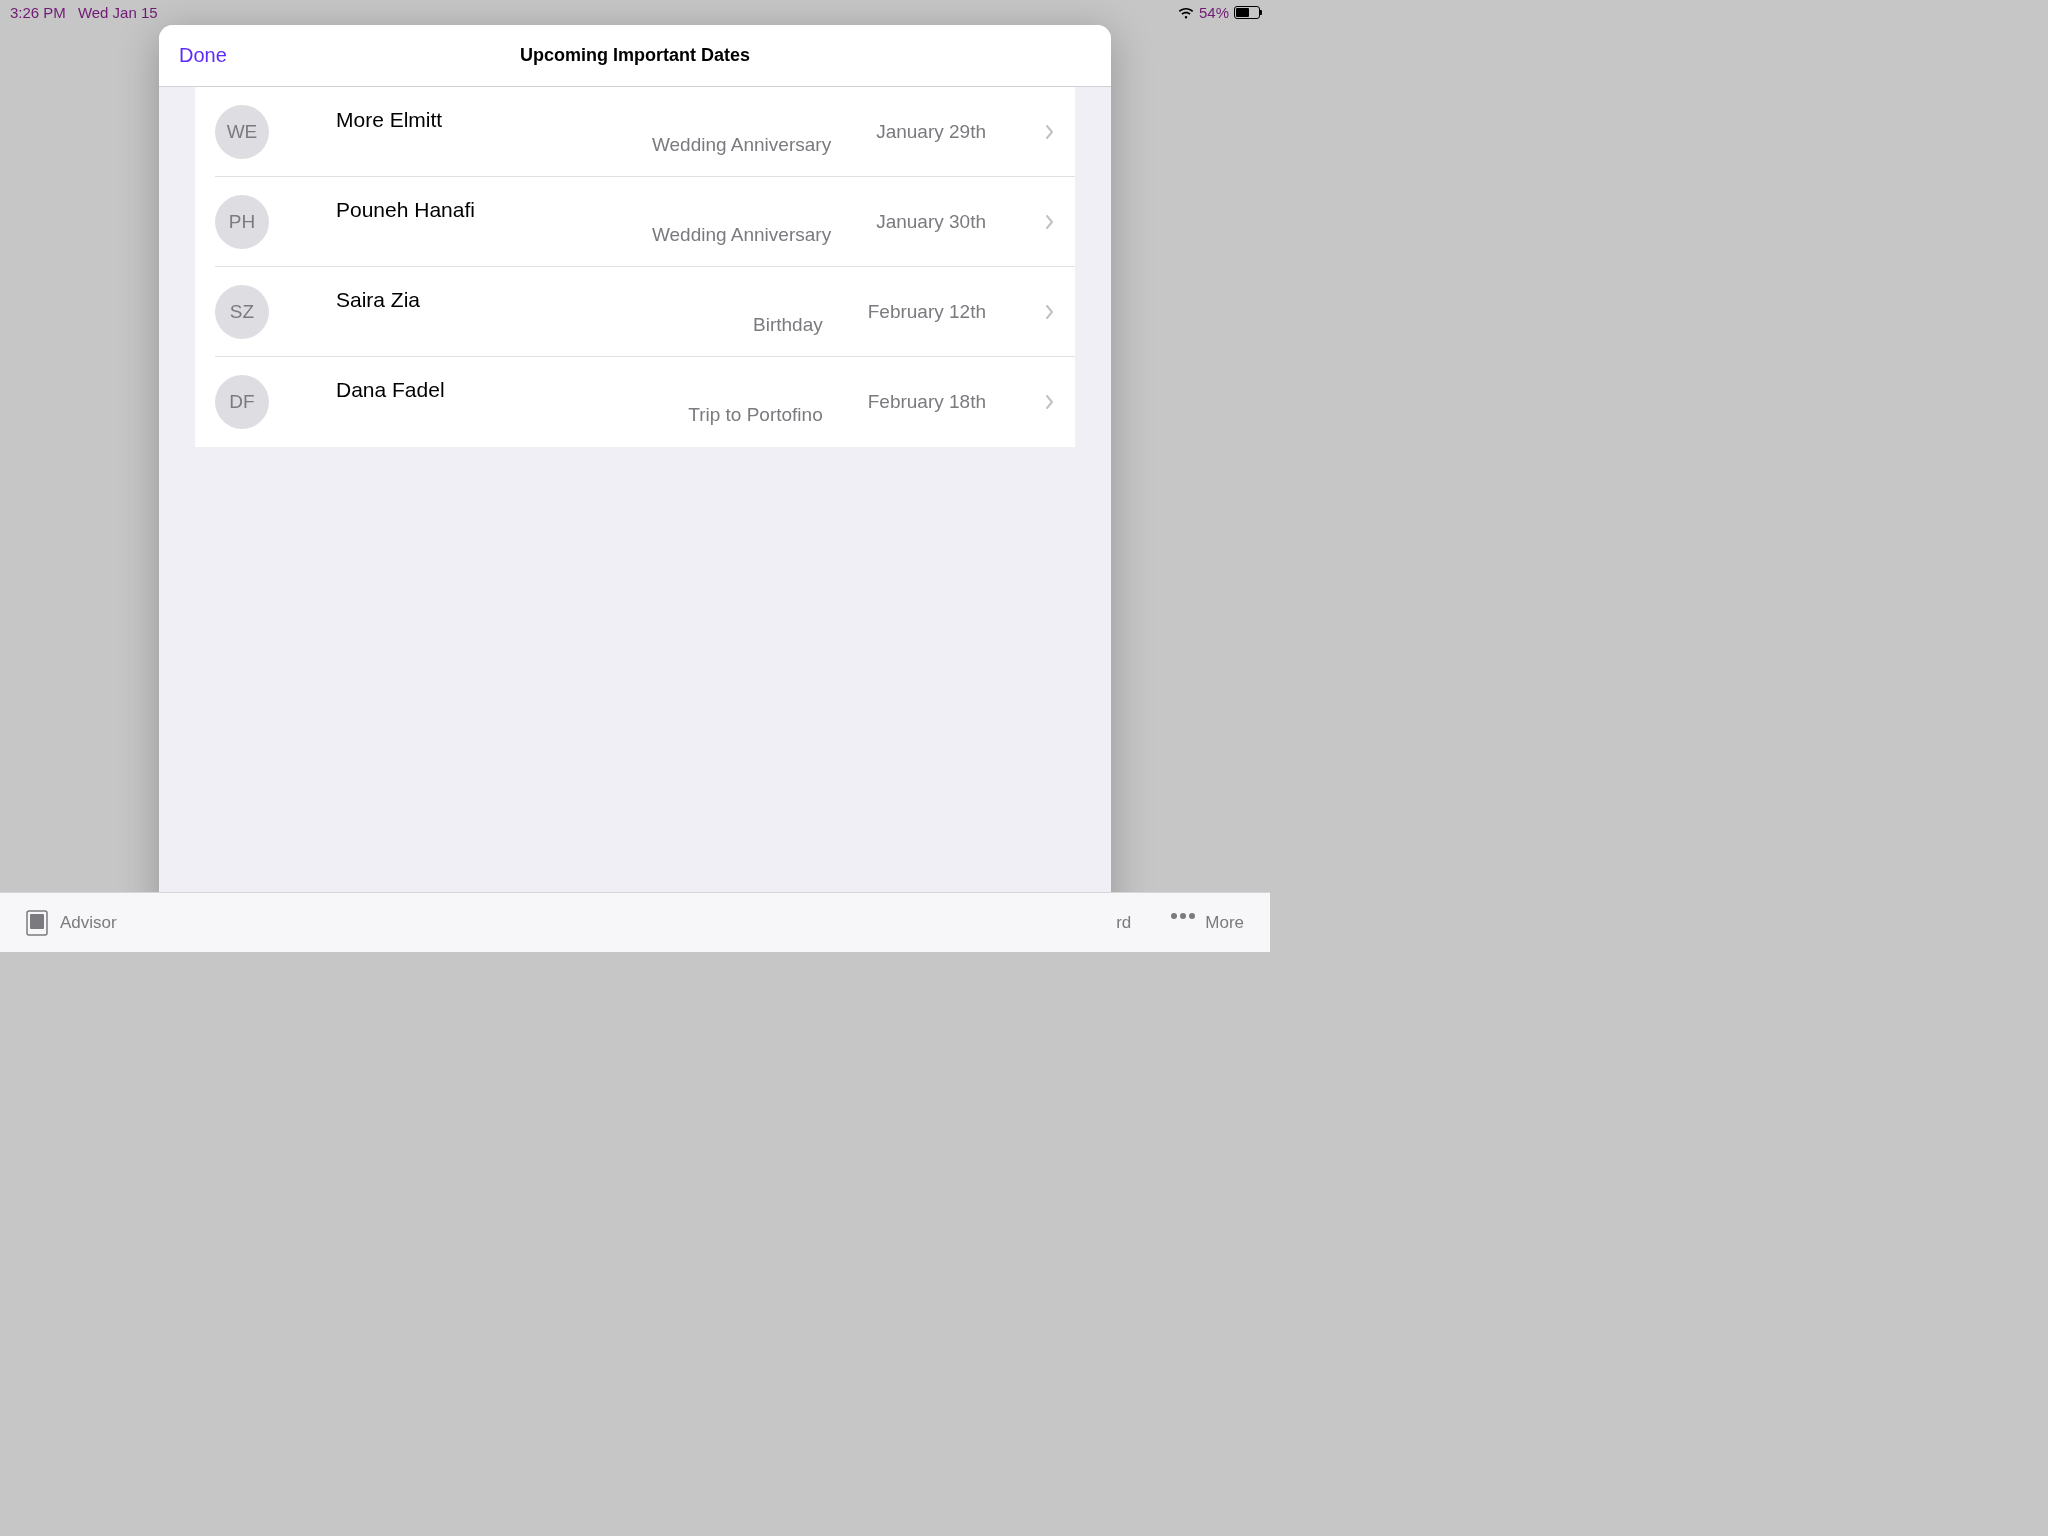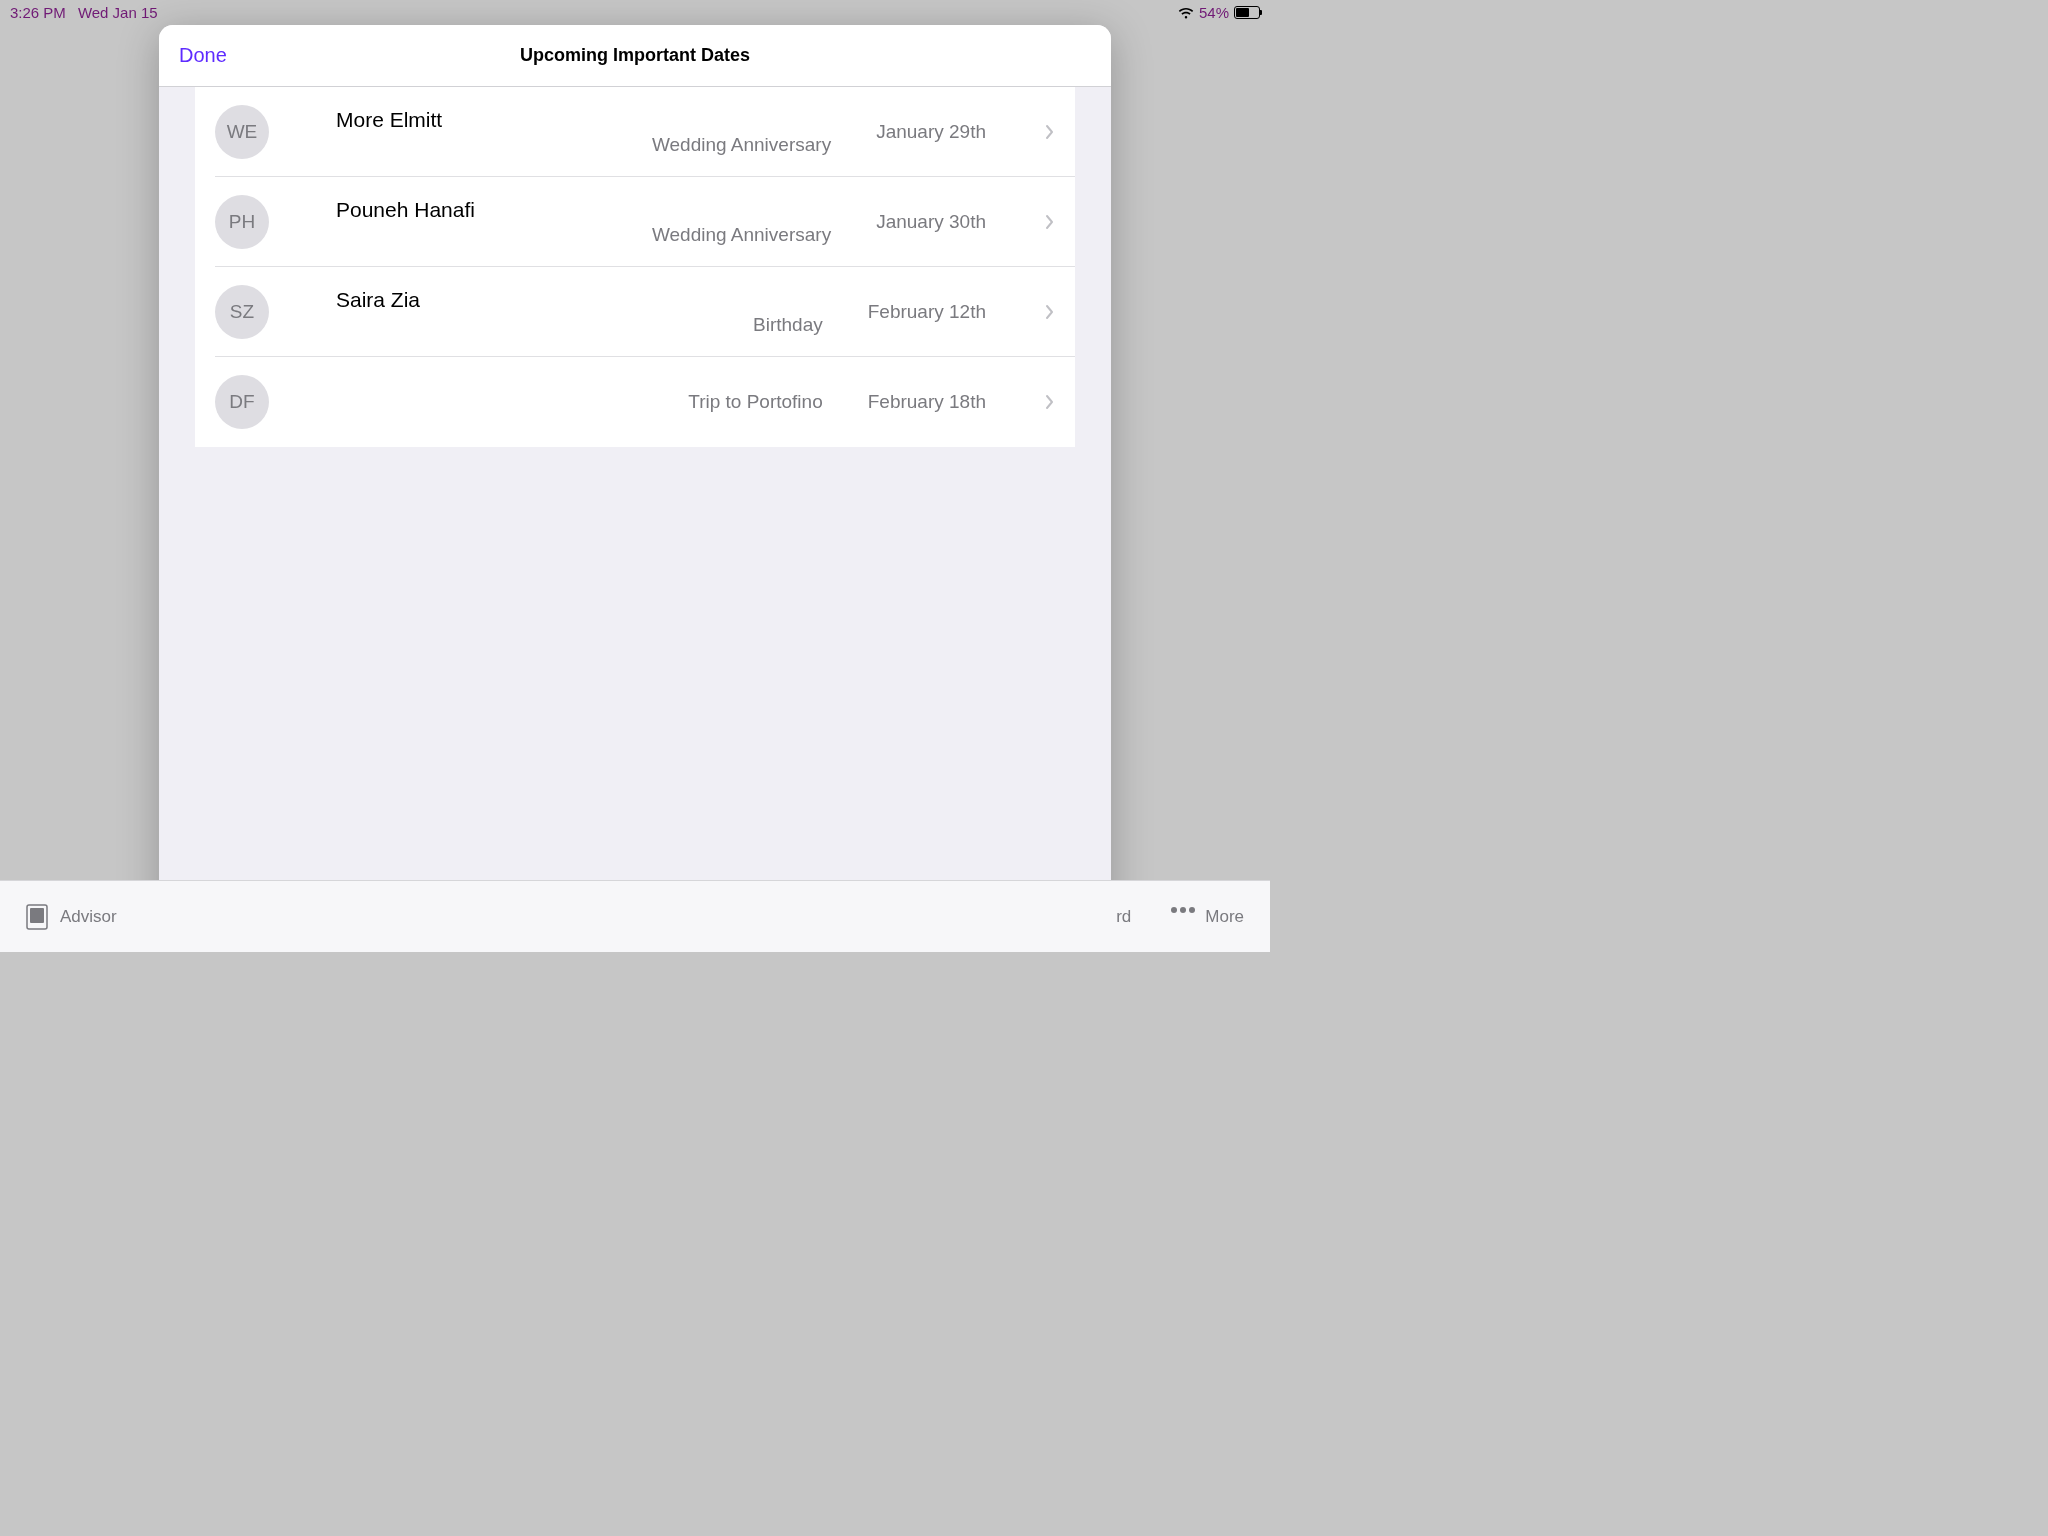--- a/index.html
+++ b/index.html
@@ -165,21 +165,21 @@
     .chevron {
       width: 10px;
       height: 16px;
       flex-shrink: 0;
     }
     .bottom-bar {
       position: absolute;
       bottom: 0;
       left: 0;
       right: 0;
-      height: 72px;
+      height: 60px;
       background: #f7f7f9;
       border-top: 1px solid #d6d6d9;
       display: flex;
       align-items: center;
       justify-content: space-between;
       padding: 0 26px;
     }
     .bottom-left {
       display: flex;
       align-items: center;
@@ -278,20 +278,21 @@
       <span class="chevron">
         <svg viewBox="0 0 10 16">
             <path d="M2 2l5 6-5 6" stroke="#c0c0c5" stroke-width="2" fill="none" stroke-linecap="round" stroke-linejoin="round"></path>
           </svg>
       </span>
     </div>
 
     <div class="list-row">
       <div class="avatar">DF</div>
       <div class="row-text">
+        <span class="row-name">Dana Fadel</span>
         <span class="row-event">Trip to Portofino</span>
       </div>
       <span class="row-date">February 18th</span>
       <span class="chevron">
         <svg viewBox="0 0 10 16">
             <path d="M2 2l5 6-5 6" stroke="#c0c0c5" stroke-width="2" fill="none" stroke-linecap="round" stroke-linejoin="round"></path>
           </svg>
       </span>
     </div>
   </div>

